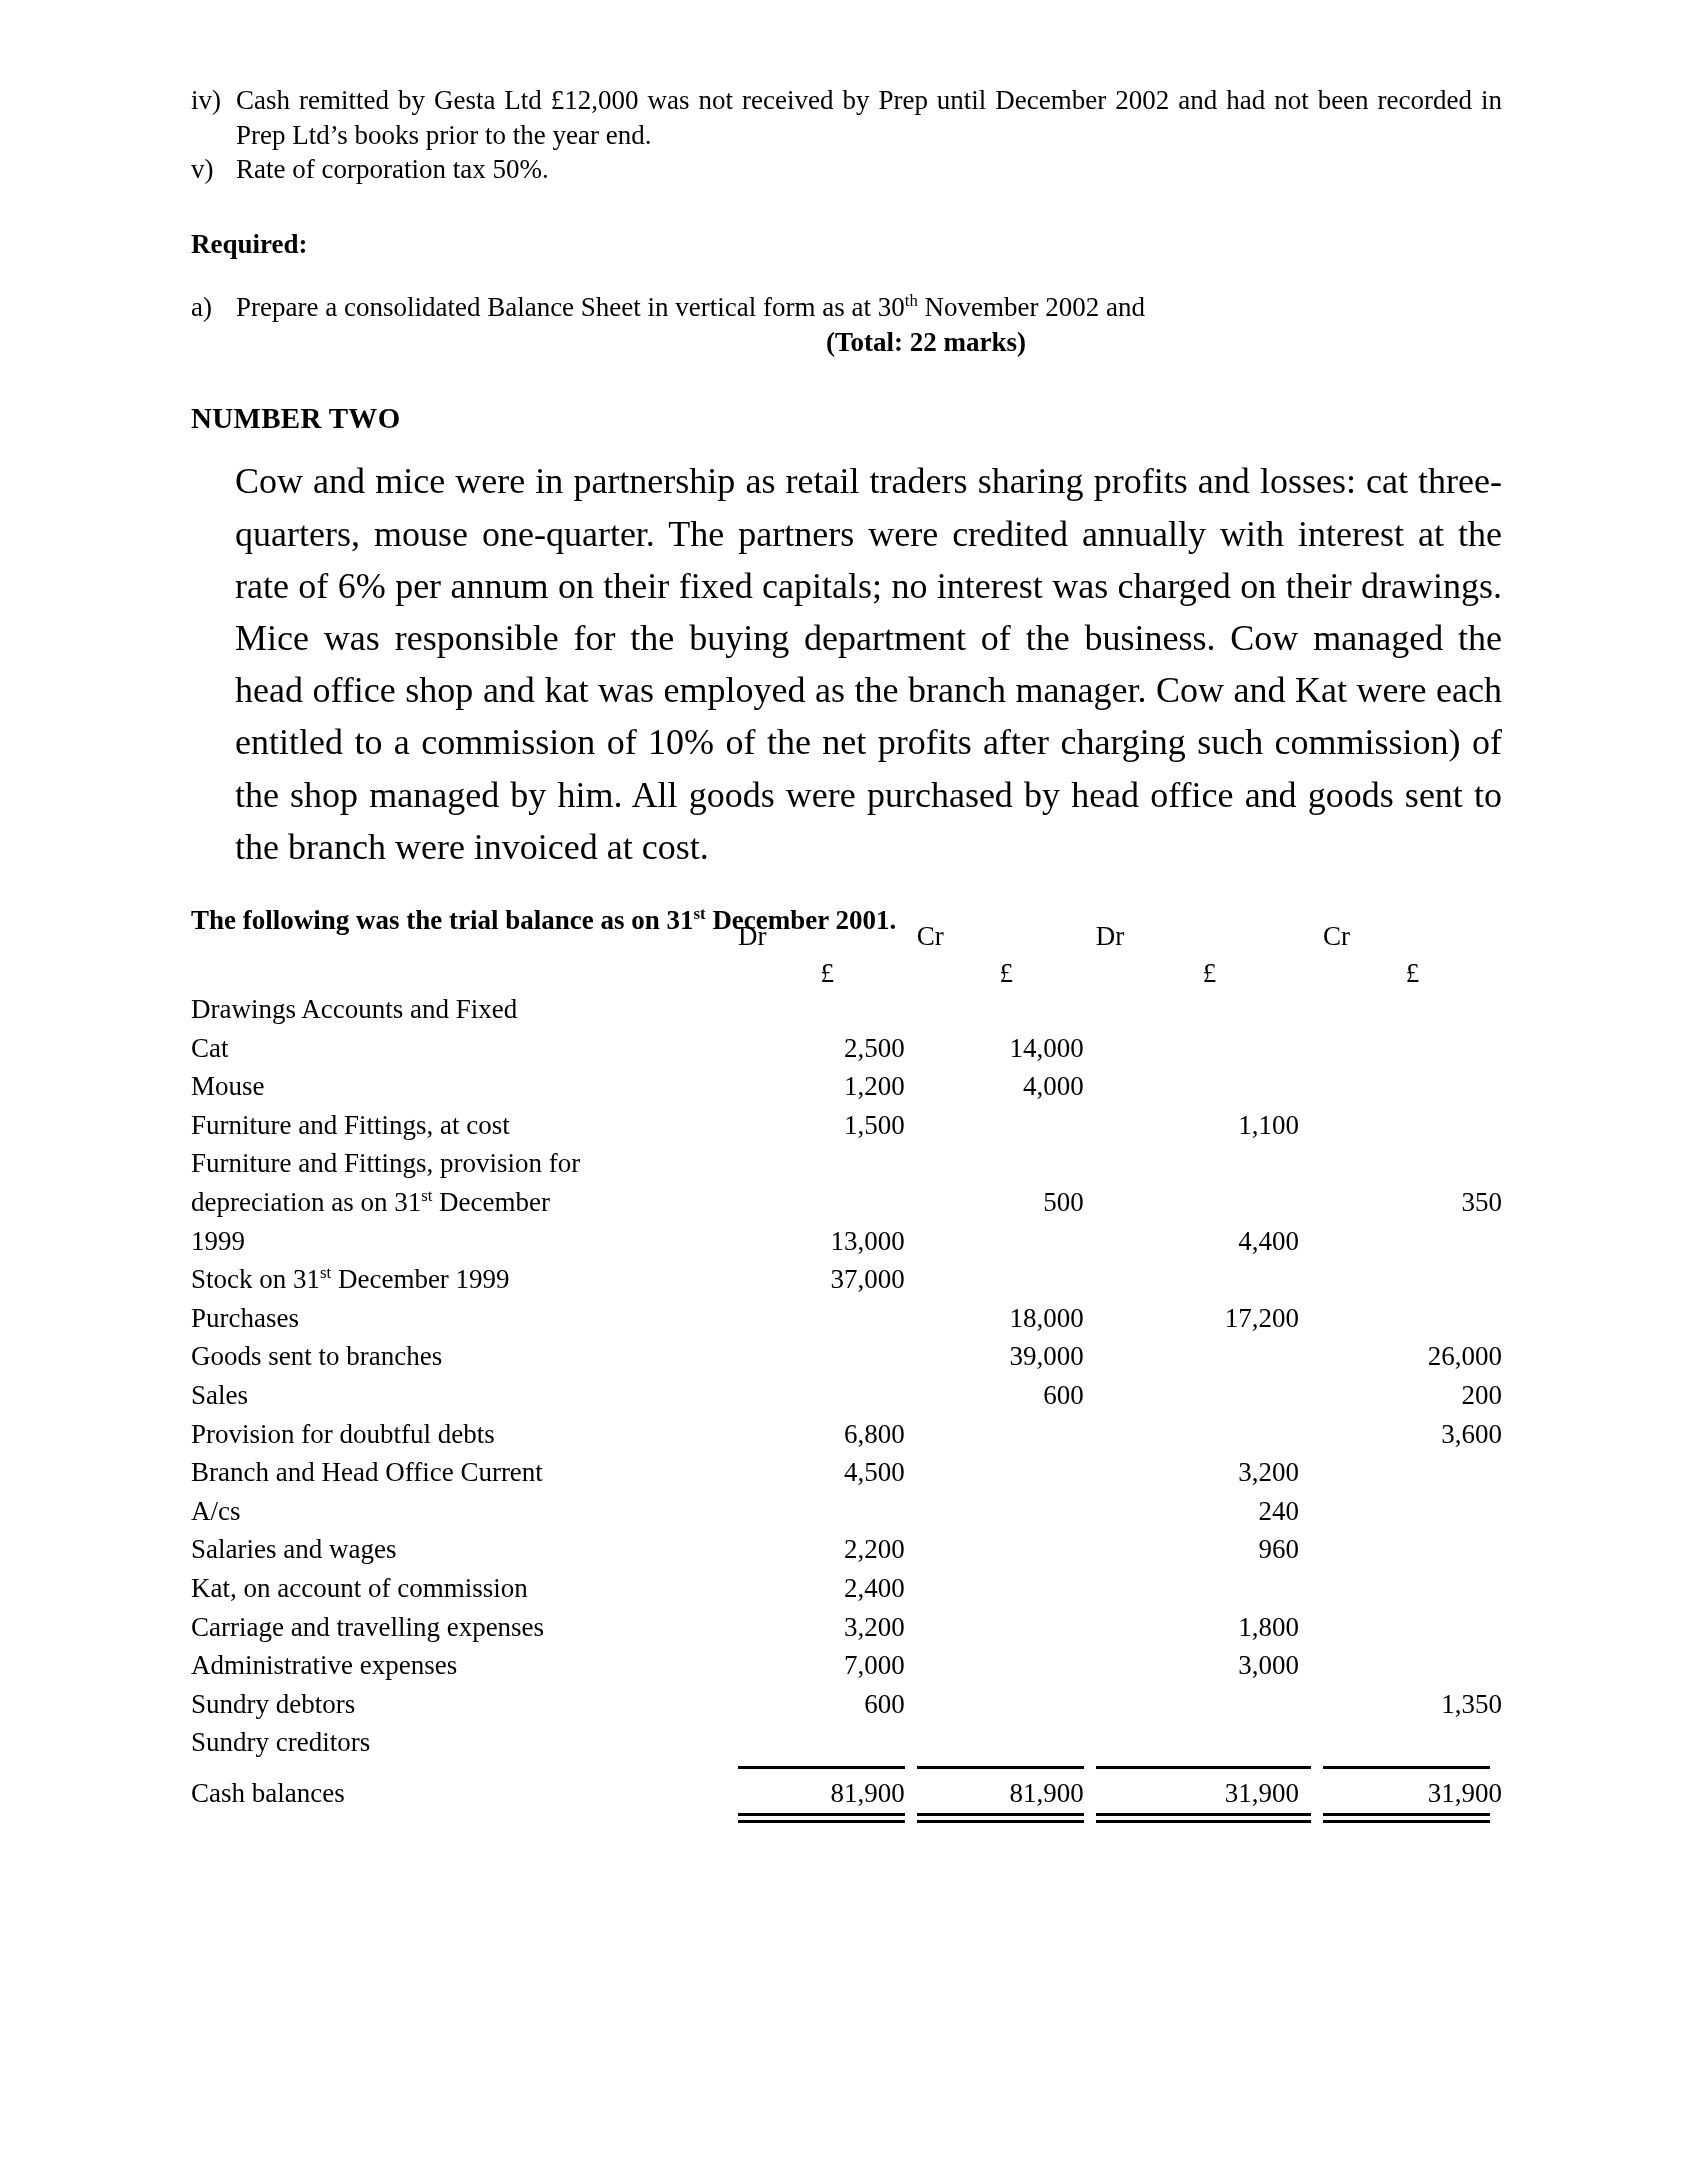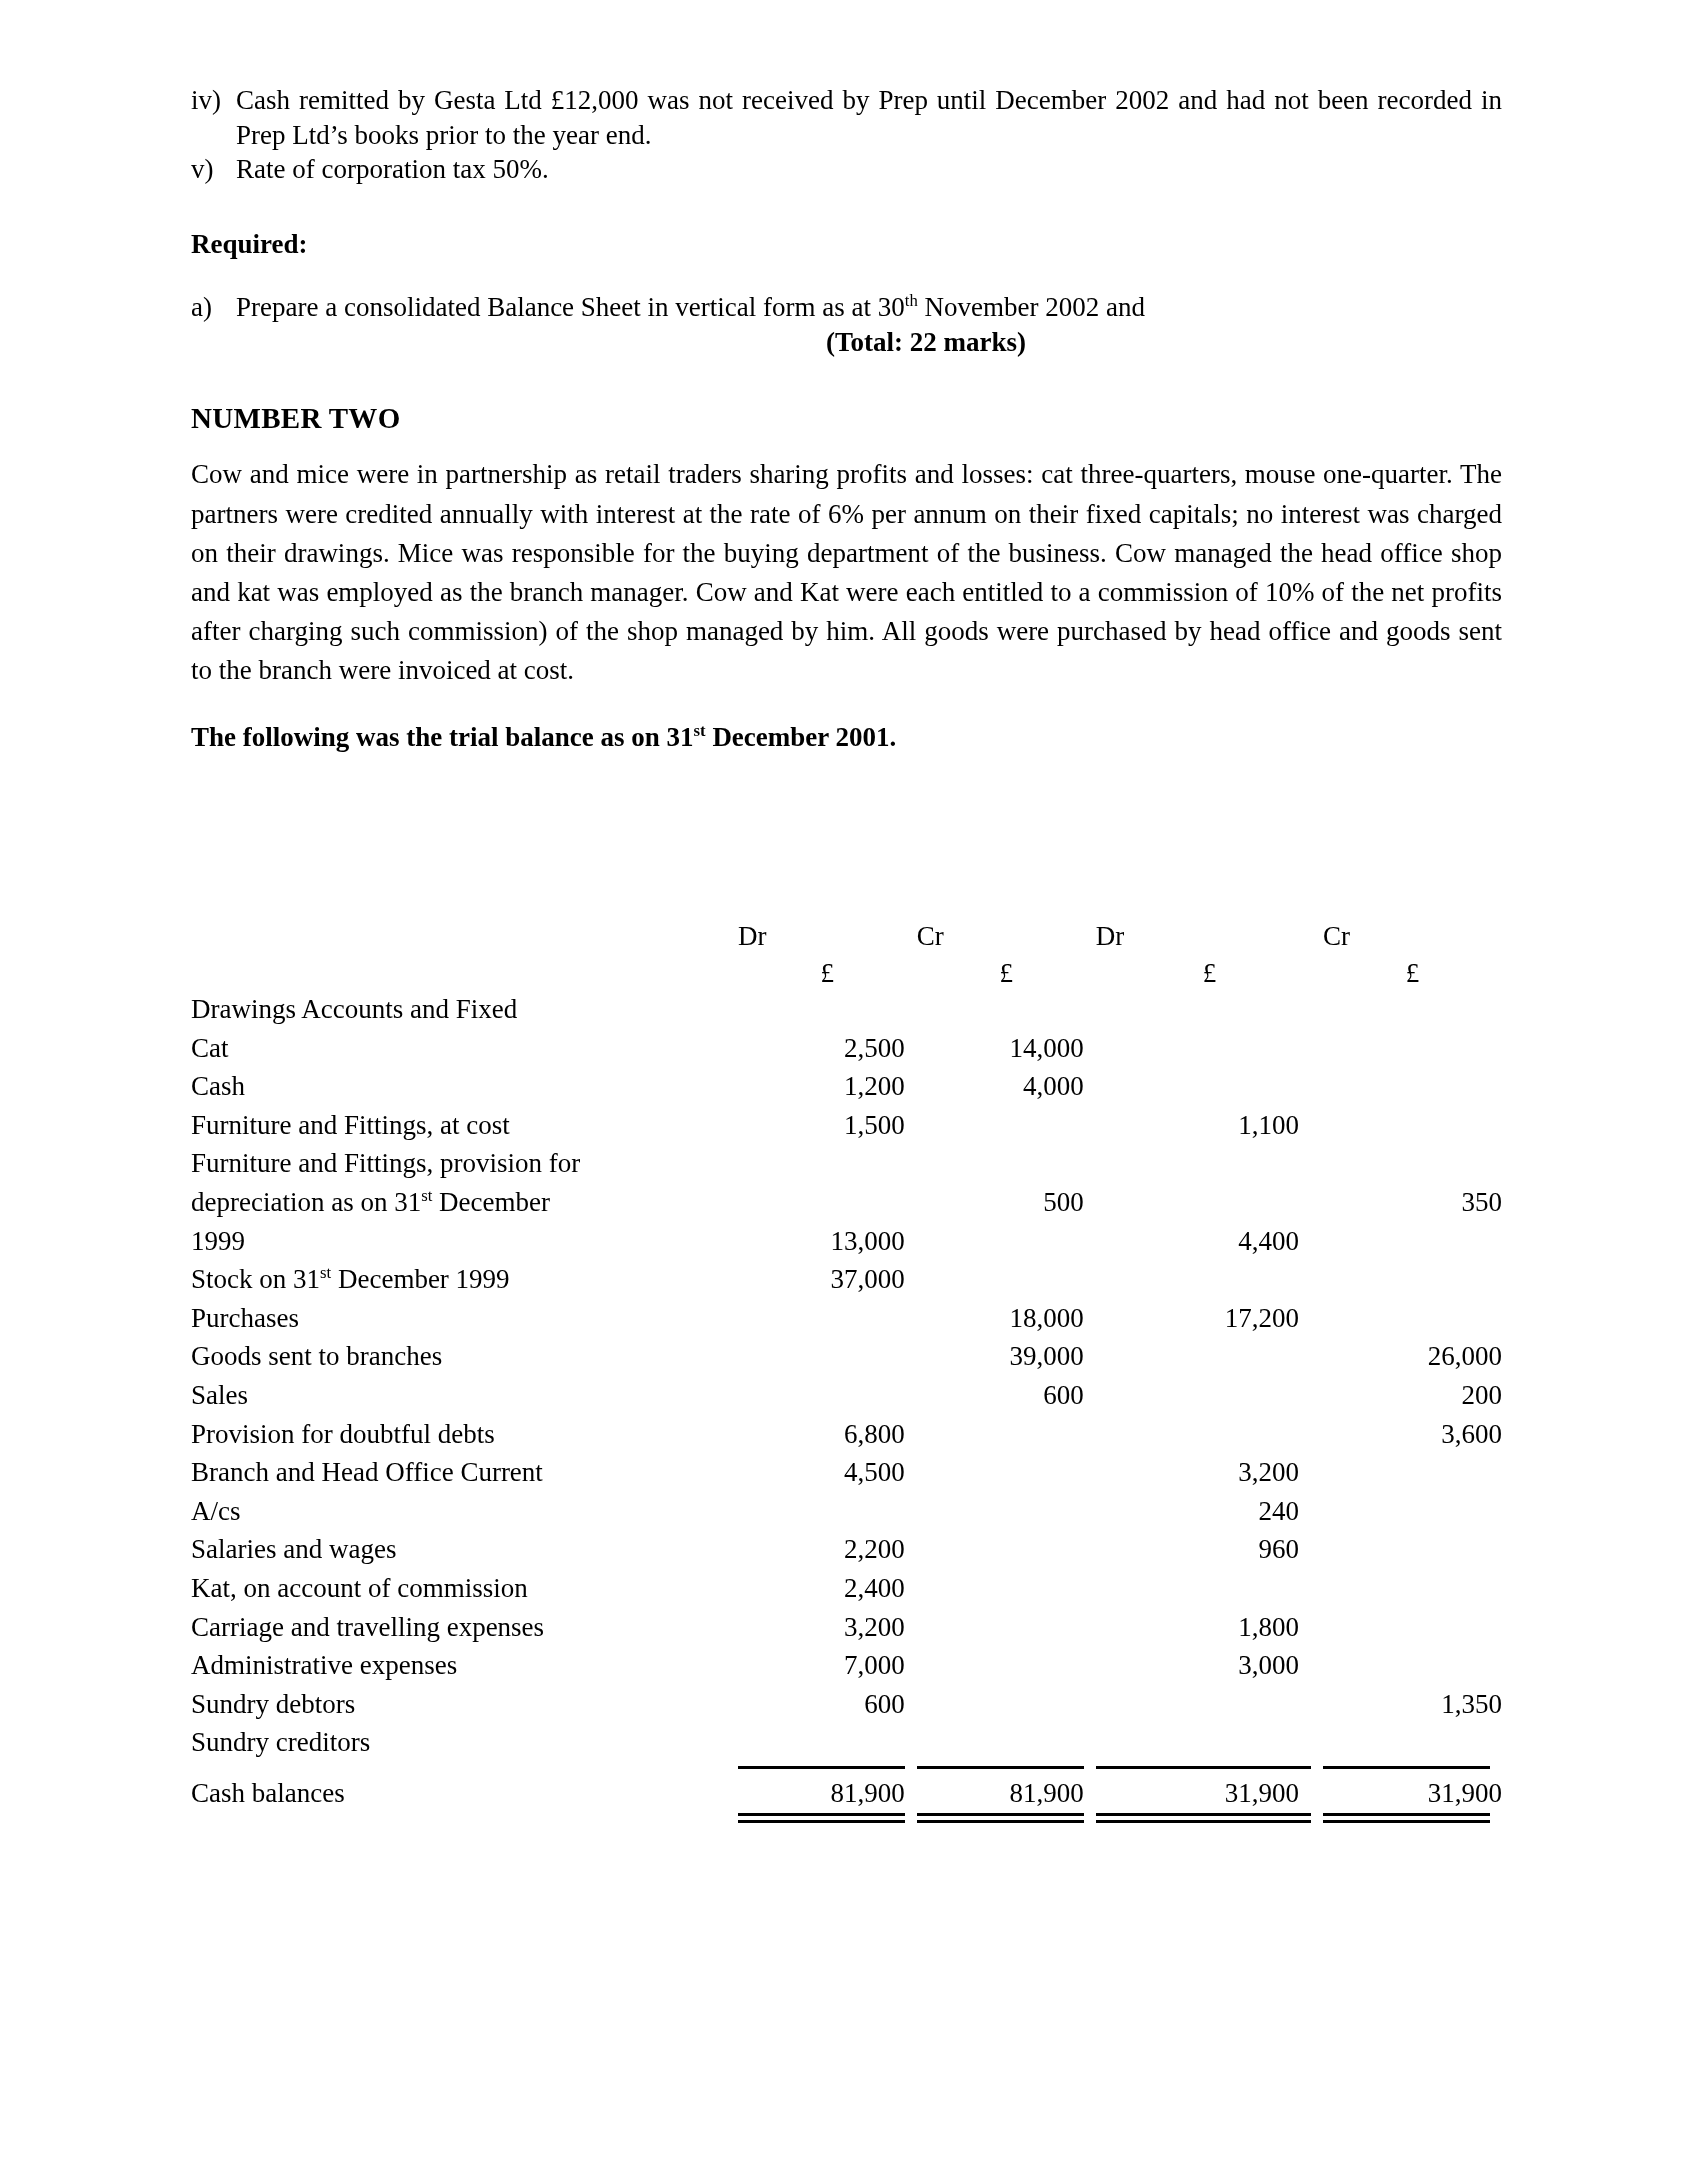--- a/index.html
+++ b/index.html
@@ -81,24 +81,25 @@
     padding-left: 159px;
     line-height: 1.3;
   }
   .section-head {
     font-size: 29px;
     font-weight: bold;
     letter-spacing: 0.3px;
     line-height: 1.2;
   }
   .para-justified {
-    font-size: 27px;
+    font-size: 36px;
     line-height: 1.45;
     text-align: justify;
     text-justify: inter-word;
+    margin-left: 44px;
   }
   .tb-intro {
     font-size: 27px;
     font-weight: bold;
     line-height: 1.3;
   }
 
   
   .tb-wrap {
     position: absolute;
@@ -259,21 +260,21 @@
             <td class="num num4"></td>
           </tr>
           <tr>
             <td class="label">Cat</td>
             <td class="num">2,500</td>
             <td class="num">14,000</td>
             <td class="num num3"></td>
             <td class="num num4"></td>
           </tr>
           <tr>
-            <td class="label">Cash</td>
+            <td class="label">Mouse</td>
             <td class="num">1,200</td>
             <td class="num">4,000</td>
             <td class="num num3"></td>
             <td class="num num4"></td>
           </tr>
           <tr>
             <td class="label">Furniture and Fittings, at cost</td>
             <td class="num">1,500</td>
             <td class="num"></td>
             <td class="num num3">1,100</td>

